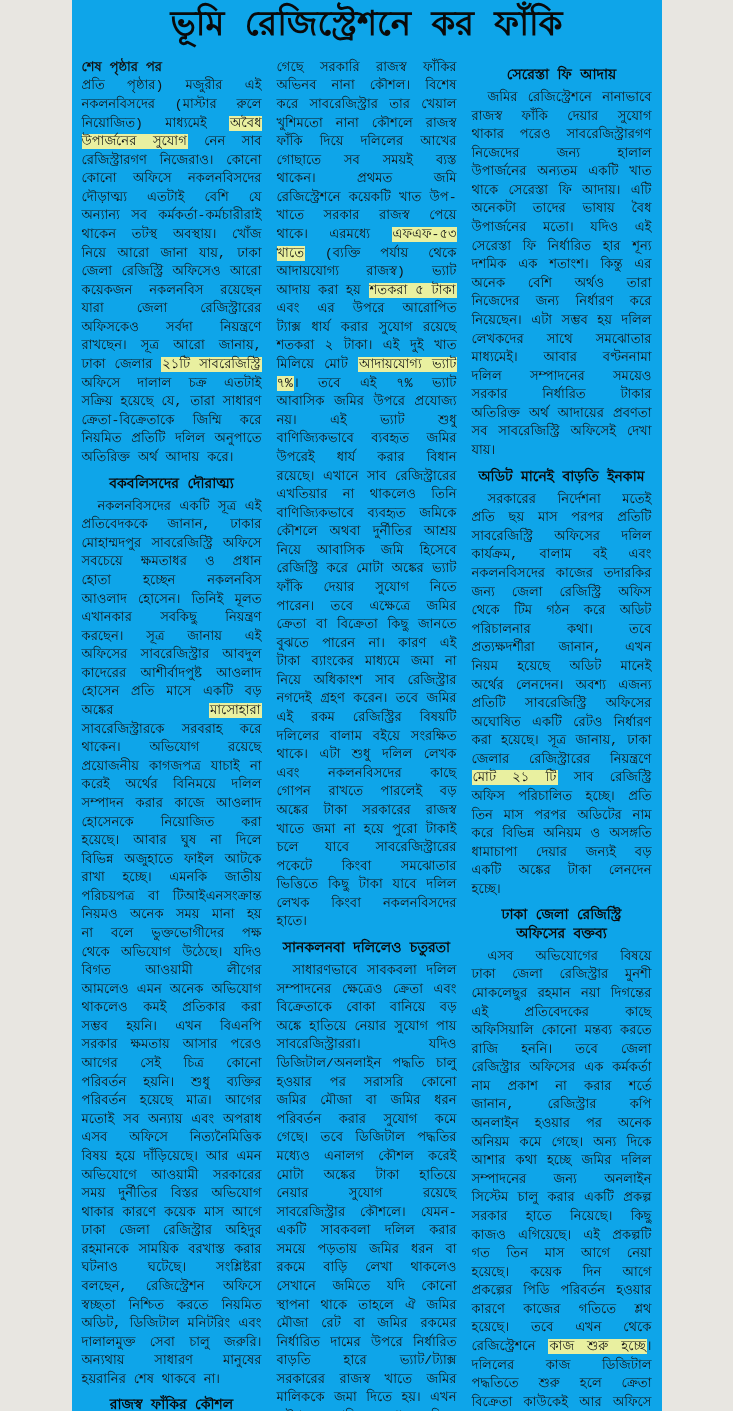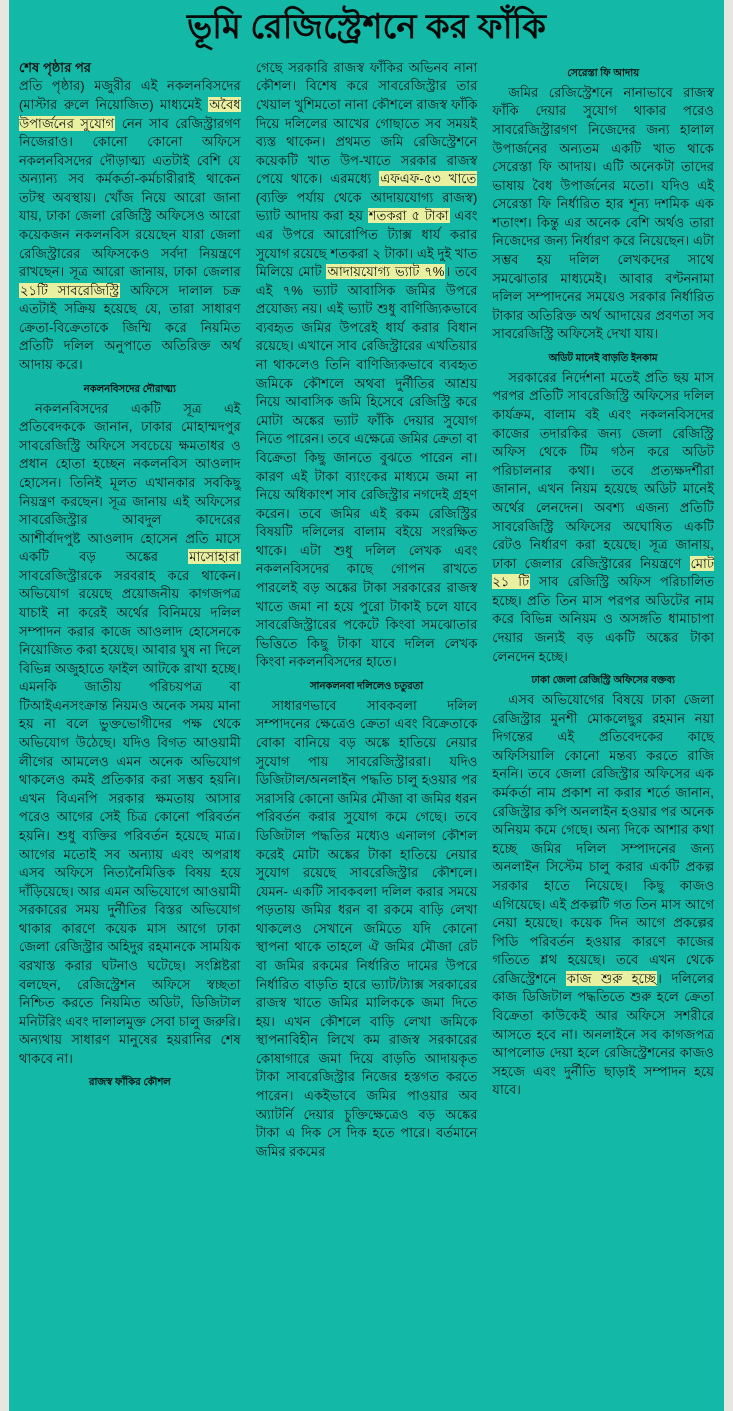--- a/index.html
+++ b/index.html
@@ -1,49 +1,49 @@
 <!DOCTYPE html>
 <html lang="bn"><head>
 <meta charset="utf-8">
 <style>
   html,body{margin:0;padding:0;background:#e8e6e1;}
   .page{
-    width:715px;height:1411px;margin:0 auto;box-sizing:border-box;
-    background:#14b8a6;color:#131313;overflow:hidden;
-    font-family:Liberation Sans, sans-serif;
+    width:590px;height:1411px;margin:0 auto;box-sizing:border-box;
+    background:#0ea5e9;color:#131313;overflow:hidden;
+    font-family:Liberation Mono, monospace;
     padding:4px 10px 8px 10px;
   }
   .headline{
     font-size:34px;line-height:1.2;font-weight:bold;text-align:center;
     margin:2px 0 12px 0;color:#0a0a0a;letter-spacing:0;
   }
   .columns{display:flex;gap:15px;align-items:stretch;}
   .column{
     flex:1 1 0;min-width:0;
     font-size:13.1px;line-height:1.42;text-align:justify;
     word-break:break-word;hyphens:auto;
   }
   .para{margin:0 0 3px 0;}
   .para.indent{text-indent:16px;}
   .lead{display:block;font-weight:bold;text-indent:0;}
   .subhead{
-    font-size:10px;font-weight:bold;text-align:center;
+    font-size:14px;font-weight:bold;text-align:center;
     margin:7px 4px 5px 4px;line-height:1.3;color:#0a0a0a;
   }
   mark{background:#e9f0a0;color:inherit;padding:0 1px;}
 </style>
 </head>
 <body>
 
 <div class="page">
   <h1 class="headline">ভূমি রেজিস্ট্রেশনে কর ফাঁকি</h1>
   <div class="columns" id="columns">
       <div class="column">
         <p class="para"><strong class="lead">শেষ পৃষ্ঠার পর</strong>প্রতি পৃষ্ঠার) মজুরীর এই নকলনবিসদের (মাস্টার রুলে নিয়োজিত) মাধ্যমেই <mark>অবৈধ উপার্জনের সুযোগ</mark> নেন সাব রেজিস্ট্রারগণ নিজেরাও। কোনো কোনো অফিসে নকলনবিসদের দৌড়াত্ম্য এতটাই বেশি যে অন্যান্য সব কর্মকর্তা-কর্মচারীরাই থাকেন তটস্থ অবস্থায়। খোঁজ নিয়ে আরো জানা যায়, ঢাকা জেলা রেজিস্ট্রি অফিসেও আরো কয়েকজন নকলনবিস রয়েছেন যারা জেলা রেজিস্ট্রারের অফিসকেও সর্বদা নিয়ন্ত্রণে রাখছেন। সূত্র আরো জানায়, ঢাকা জেলার <mark>২১টি সাবরেজিস্ট্রি</mark> অফিসে দালাল চক্র এতটাই সক্রিয় হয়েছে যে, তারা সাধারণ ক্রেতা-বিক্রেতাকে জিম্মি করে নিয়মিত প্রতিটি দলিল অনুপাতে অতিরিক্ত অর্থ আদায় করে।</p>
-        <h2 class="subhead">নকলনবিসদের দৌরাত্ম্য</h2>
+        <h2 class="subhead">বকবলিসদের দৌরাত্ম্য</h2>
         <p class="para indent">নকলনবিসদের একটি সূত্র এই প্রতিবেদককে জানান, ঢাকার মোহাম্মদপুর সাবরেজিস্ট্রি অফিসে সবচেয়ে ক্ষমতাধর ও প্রধান হোতা হচ্ছেন নকলনবিস আওলাদ হোসেন। তিনিই মূলত এখানকার সবকিছু নিয়ন্ত্রণ করছেন। সূত্র জানায় এই অফিসের সাবরেজিস্ট্রার আবদুল কাদেরের আশীর্বাদপুষ্ট আওলাদ হোসেন প্রতি মাসে একটি বড় অঙ্কের <mark>মাসোহারা</mark> সাবরেজিস্ট্রারকে সরবরাহ করে থাকেন। অভিযোগ রয়েছে প্রয়োজনীয় কাগজপত্র যাচাই না করেই অর্থের বিনিময়ে দলিল সম্পাদন করার কাজে আওলাদ হোসেনকে নিয়োজিত করা হয়েছে। আবার ঘুষ না দিলে বিভিন্ন অজুহাতে ফাইল আটকে রাখা হচ্ছে। এমনকি জাতীয় পরিচয়পত্র বা টিআইএনসংক্রান্ত নিয়মও অনেক সময় মানা হয় না বলে ভুক্তভোগীদের পক্ষ থেকে অভিযোগ উঠেছে। যদিও বিগত আওয়ামী লীগের আমলেও এমন অনেক অভিযোগ থাকলেও কমই প্রতিকার করা সম্ভব হয়নি। এখন বিএনপি সরকার ক্ষমতায় আসার পরেও আগের সেই চিত্র কোনো পরিবর্তন হয়নি। শুধু ব্যক্তির পরিবর্তন হয়েছে মাত্র। আগের মতোই সব অন্যায় এবং অপরাধ এসব অফিসে নিত্যনৈমিত্তিক বিষয় হয়ে দাঁড়িয়েছে। আর এমন অভিযোগে আওয়ামী সরকারের সময় দুর্নীতির বিস্তর অভিযোগ থাকার কারণে কয়েক মাস আগে ঢাকা জেলা রেজিস্ট্রার অহিদুর রহমানকে সাময়িক বরখাস্ত করার ঘটনাও ঘটেছে। সংশ্লিষ্টরা বলছেন, রেজিস্ট্রেশন অফিসে স্বচ্ছতা নিশ্চিত করতে নিয়মিত অডিট, ডিজিটাল মনিটরিং এবং দালালমুক্ত সেবা চালু জরুরি। অন্যথায় সাধারণ মানুষের হয়রানির শেষ থাকবে না।</p>
         <h2 class="subhead">রাজস্ব ফাঁকির কৌশল</h2>
       </div>
       <div class="column">
         <p class="para">গেছে সরকারি রাজস্ব ফাঁকির অভিনব নানা কৌশল। বিশেষ করে সাবরেজিস্ট্রার তার খেয়াল খুশিমতো নানা কৌশলে রাজস্ব ফাঁকি দিয়ে দলিলের আখের গোছাতে সব সময়ই ব্যস্ত থাকেন। প্রথমত জমি রেজিস্ট্রেশনে কয়েকটি খাত উপ-খাতে সরকার রাজস্ব পেয়ে থাকে। এরমধ্যে <mark>এফএফ-৫৩ খাতে</mark> (ব্যক্তি পর্যায় থেকে আদায়যোগ্য রাজস্ব) ভ্যাট আদায় করা হয় <mark>শতকরা ৫ টাকা</mark> এবং এর উপরে আরোপিত ট্যাক্স ধার্য করার সুযোগ রয়েছে শতকরা ২ টাকা। এই দুই খাত মিলিয়ে মোট <mark>আদায়যোগ্য ভ্যাট ৭%</mark>। তবে এই ৭% ভ্যাট আবাসিক জমির উপরে প্রযোজ্য নয়। এই ভ্যাট শুধু বাণিজ্যিকভাবে ব্যবহৃত জমির উপরেই ধার্য করার বিধান রয়েছে। এখানে সাব রেজিস্ট্রারের এখতিয়ার না থাকলেও তিনি বাণিজ্যিকভাবে ব্যবহৃত জমিকে কৌশলে অথবা দুর্নীতির আশ্রয় নিয়ে আবাসিক জমি হিসেবে রেজিস্ট্রি করে মোটা অঙ্কের ভ্যাট ফাঁকি দেয়ার সুযোগ নিতে পারেন। তবে এক্ষেত্রে জমির ক্রেতা বা বিক্রেতা কিছু জানতে বুঝতে পারেন না। কারণ এই টাকা ব্যাংকের মাধ্যমে জমা না নিয়ে অধিকাংশ সাব রেজিস্ট্রার নগদেই গ্রহণ করেন। তবে জমির এই রকম রেজিস্ট্রির বিষয়টি দলিলের বালাম বইয়ে সংরক্ষিত থাকে। এটা শুধু দলিল লেখক এবং নকলনবিসদের কাছে গোপন রাখতে পারলেই বড় অঙ্কের টাকা সরকারের রাজস্ব খাতে জমা না হয়ে পুরো টাকাই চলে যাবে সাবরেজিস্ট্রারের পকেটে কিংবা সমঝোতার ভিত্তিতে কিছু টাকা যাবে দলিল লেখক কিংবা নকলনবিসদের হাতে।</p>
         <h2 class="subhead">সানকলনবা দলিলেও চতুরতা</h2>
         <p class="para indent">সাধারণভাবে সাবকবলা দলিল সম্পাদনের ক্ষেত্রেও ক্রেতা এবং বিক্রেতাকে বোকা বানিয়ে বড় অঙ্কে হাতিয়ে নেয়ার সুযোগ পায় সাবরেজিস্ট্রাররা। যদিও ডিজিটাল/অনলাইন পদ্ধতি চালু হওয়ার পর সরাসরি কোনো জমির মৌজা বা জমির ধরন পরিবর্তন করার সুযোগ কমে গেছে। তবে ডিজিটাল পদ্ধতির মধ্যেও এনালগ কৌশল করেই মোটা অঙ্কের টাকা হাতিয়ে নেয়ার সুযোগ রয়েছে সাবরেজিস্ট্রার কৌশলে। যেমন- একটি সাবকবলা দলিল করার সময়ে পড়তায় জমির ধরন বা রকমে বাড়ি লেখা থাকলেও সেখানে জমিতে যদি কোনো স্থাপনা থাকে তাহলে ঐ জমির মৌজা রেট বা জমির রকমের নির্ধারিত দামের উপরে নির্ধারিত বাড়তি হারে ভ্যাট/ট্যাক্স সরকারের রাজস্ব খাতে জমির মালিককে জমা দিতে হয়। এখন কৌশলে বাড়ি লেখা জমিকে স্থাপনাবিহীন লিখে কম রাজস্ব সরকারের কোষাগারে জমা দিয়ে বাড়তি আদায়কৃত টাকা সাবরেজিস্ট্রার নিজের হস্তগত করতে পারেন। একইভাবে জমির পাওয়ার অব অ্যাটর্নি দেয়ার চুক্তিক্ষেত্রেও বড় অঙ্কের টাকা এ দিক সে দিক হতে পারে। বর্তমানে জমির রকমের</p>
       </div>
       <div class="column">
         <h2 class="subhead">সেরেস্তা ফি আদায়</h2>

